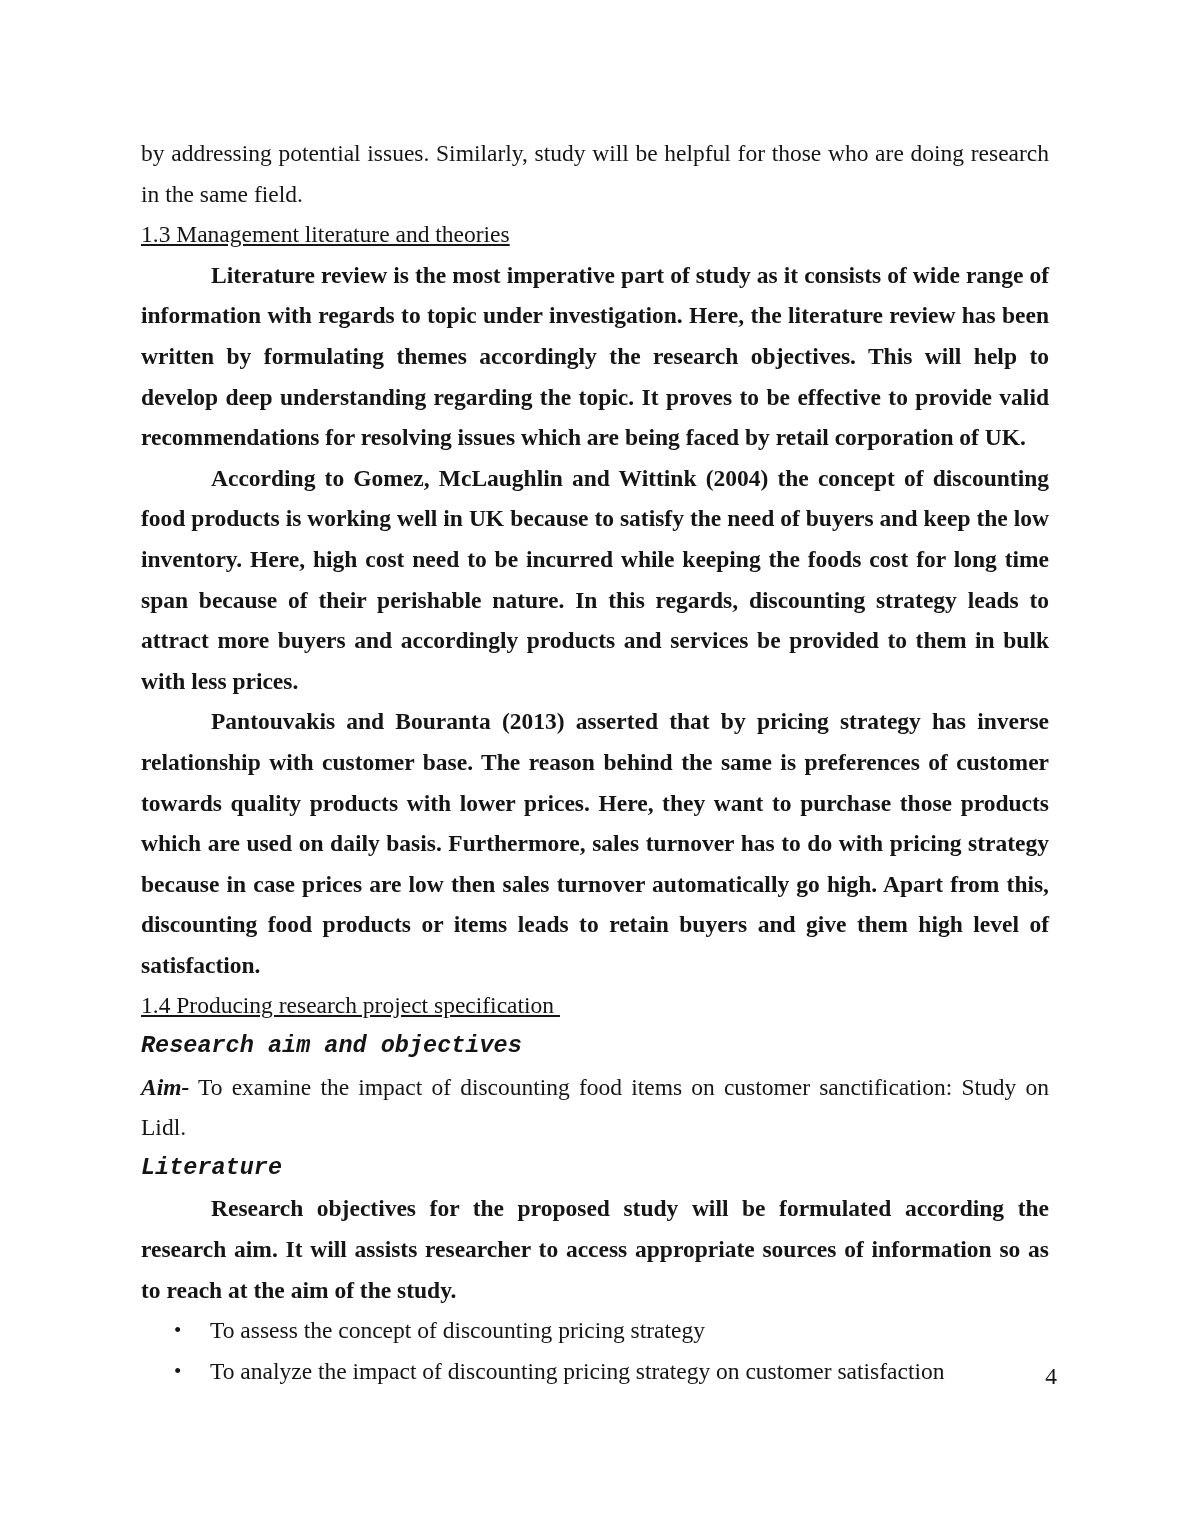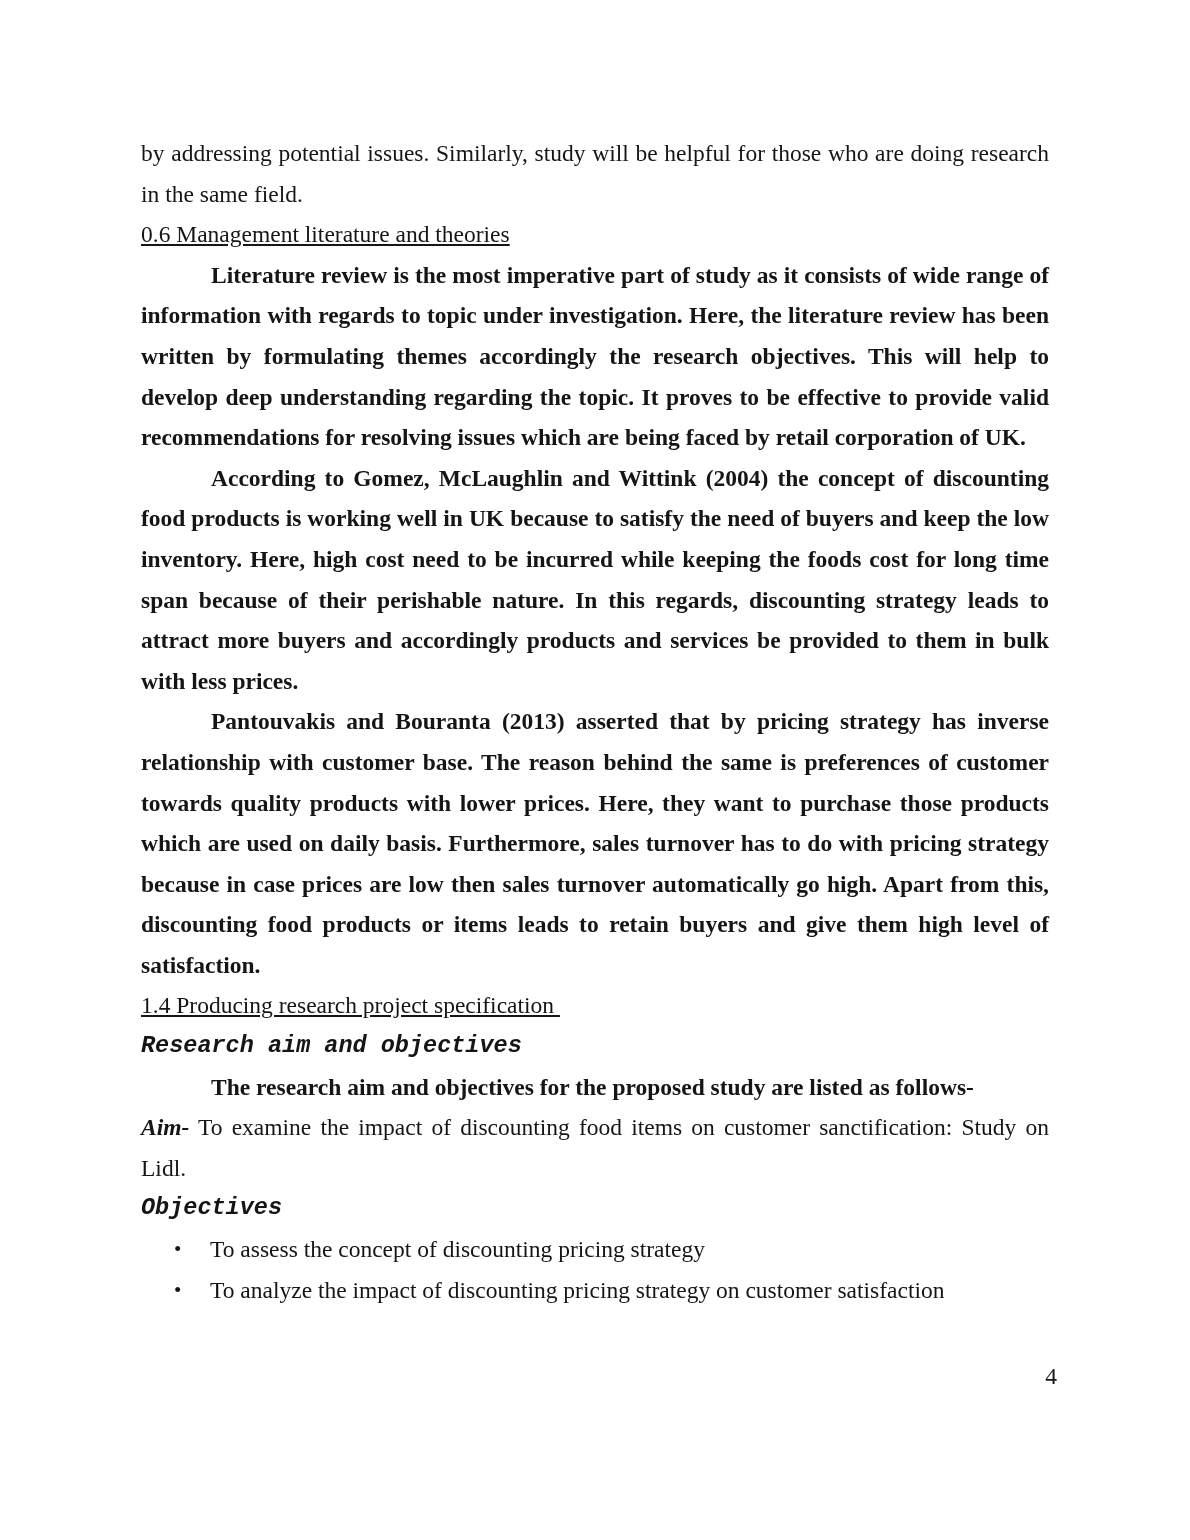--- a/index.html
+++ b/index.html
@@ -67,38 +67,38 @@
   }
 </style>
 </head>
 <body>
 
 <div class="page">
   <div class="doc-body">
 
     <p class="para">by addressing potential issues. Similarly, study will be helpful for those who are doing research in the same field.</p>
 
-    <p class="heading-underline">0.6 Management literature and theories</p>
+    <p class="heading-underline">1.3 Management literature and theories</p>
 
     <p class="para indent">Literature review is the most imperative part of study as it consists of wide range of information with regards to topic under investigation. Here, the literature review has been written by formulating themes accordingly the research objectives. This will help to develop deep understanding regarding the topic. It proves to be effective to provide valid recommendations for resolving issues which are being faced by retail corporation of UK.</p>
 
     <p class="para indent">According to Gomez, McLaughlin and Wittink (2004) the concept of discounting food products is working well in UK because to satisfy the need of buyers and keep the low inventory. Here, high cost need to be incurred while keeping the foods cost for long time span because of their perishable nature. In this regards, discounting strategy leads to attract more buyers and accordingly products and services be provided to them in bulk with less prices.</p>
 
     <p class="para indent">Pantouvakis and Bouranta (2013) asserted that by pricing strategy has inverse relationship with customer base. The reason behind the same is preferences of customer towards quality products with lower prices. Here, they want to purchase those products which are used on daily basis. Furthermore, sales turnover has to do with pricing strategy because in case prices are low then sales turnover automatically go high. Apart from this, discounting food products or items leads to retain buyers and give them high level of satisfaction.</p>
 
     <p class="heading-underline">1.4 Producing research project specification </p>
 
     <p class="subheading-bi">Research aim and objectives</p>
 
-    <p class="para indent">The research aim and objectives for the proposed study are listed as follows-</p>
 
     <p class="para"><span class="aim-label">Aim-</span><span> To examine the impact of discounting food items on customer sanctification: Study on Lidl.</span></p>
 
-    <p class="subheading-bi">Objectives</p>
+    <p class="subheading-bi">Literature</p>
 
+    <p class="para indent">Research objectives for the proposed study will be formulated according the research aim. It will assists researcher to access appropriate sources of information so as to reach at the aim of the study.</p>
 
     <div class="bullet-row">
       <span class="bullet-glyph">•</span>
       <span>To assess the concept of discounting pricing strategy</span>
     </div>
 
     <div class="bullet-row">
       <span class="bullet-glyph">•</span>
       <span>To analyze the impact of discounting pricing strategy on customer satisfaction</span>
     </div>

